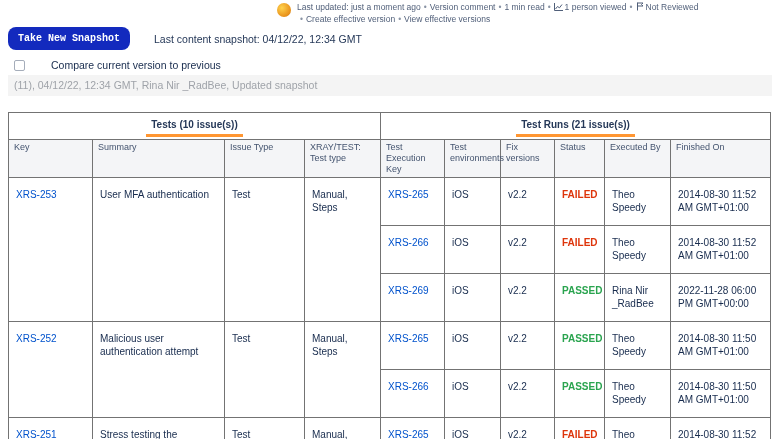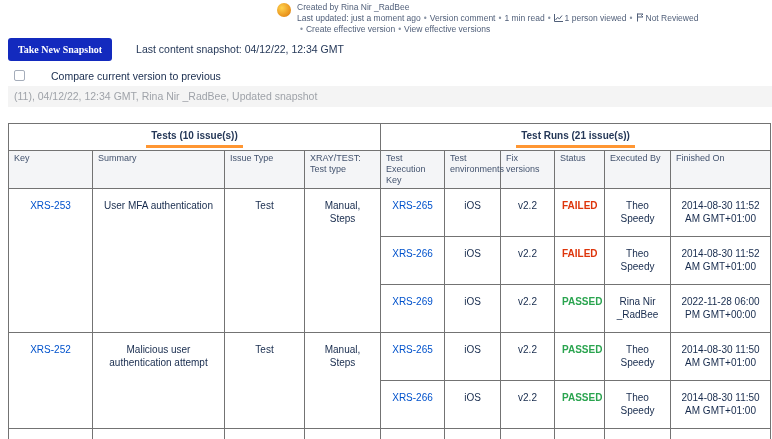--- a/index.html
+++ b/index.html
@@ -15,40 +15,40 @@
     cursor:pointer;
   }
   .meta-lines { font-size:8.5px; line-height:10.5px; color:#505f79; }
   .meta-line { white-space:nowrap; }
   .dot { margin:0 3px; color:#8993a4; }
   .meta-link { cursor:pointer; }
   .meta-icon { display:inline-block; vertical-align:-1px; margin-right:2px; }
   
   .toolbar { margin:3px 0 0 8px; display:flex; align-items:center; }
   .btn-primary {
-    background:var(--color-button,#132abe); color:#fff; border:none; border-radius:3px;
-    font-family:Liberation Serif, serif; font-size:10px; font-weight:bold; padding:6px 10px; cursor:pointer;
+    background:var(--color-button,#132abe); color:#fff; border:none; border-radius:8px;
+    font-family:Liberation Mono, monospace; font-size:10px; font-weight:bold; padding:6px 10px; cursor:pointer;
   }
   .snapshot-text { margin-left:24px; font-size:10.5px; color:#253858; }
   
   .compare-row { margin:9px 0 0 14px; display:flex; align-items:center; gap:26px; font-size:10.5px; color:#172b4d; }
   .checkbox { width:11px; height:11px; border:1.5px solid #a5adba; border-radius:2px; background:#fff; cursor:pointer; flex:0 0 auto; }
   
   .info-bar {
     margin:4px 0 4px 8px; width:764px; height:21px; background:#f4f4f4;
     color:#9fa3a9; font-size:10.5px; line-height:21px; padding-left:6px;
     white-space:nowrap; overflow:hidden;
   }
   
   table.grid {
     margin:16px 0 0 8px; border-collapse:collapse; table-layout:fixed;
     width:762px; font-size:10px; line-height:13px; color:#172b4d;
   }
   .grid th, .grid td { border:1px solid #737373; text-align:left; vertical-align:top; }
-  .grid td { padding:10px 7px; overflow:hidden;text-align:center; }
+  .grid td { padding:10px 7px; overflow:hidden; }
   tr.group-row th { background:#fff; text-align:center; padding:5px 0 2px; height:26px; }
   .group-label {
     display:inline-block; font-size:10px; font-weight:bold; color:#253858;
     border-bottom:3px solid var(--color-accent,#ff9632); padding:0 5px 3px;
   }
   tr.cols-row th {
     background:#f4f5f7; font-weight:normal; color:#44546f;
     font-size:9px; line-height:11px; padding:2px 5px; height:34px;
   }
   tbody tr { height:48px; }
@@ -56,21 +56,20 @@
   .status-cell { font-weight:bold; }
   .failed { color:var(--color-failed,#de350b); }
   .passed { color:var(--color-passed,#2aa44f); }
 </style>
 </head>
 <body>
 
 <div class="meta">
   <div class="avatar"></div>
   <div class="meta-lines">
-    <div class="meta-line">Created by Rina Nir _RadBee</div>
     <div class="meta-line">
       <span>Last updated: just a moment ago</span><span class="dot">•</span><span class="meta-link">Version comment</span><span class="dot">•</span><span>1 min read</span><span class="dot">•</span><span class="meta-icon"><svg width="9" height="8" viewBox="0 0 9 8">
             <path d="M0.5 0v7.5H9" stroke="#505f79" fill="none" stroke-width="1"></path>
             <polyline points="1.5,6 3.5,3.5 5.5,4.8 8,1.5" stroke="#505f79" fill="none" stroke-width="1"></polyline>
           </svg></span><span class="meta-link">1 person viewed</span><span class="dot">•</span><span class="meta-icon"><svg width="8" height="9" viewBox="0 0 8 9">
             <path d="M1.5 0.5v8" stroke="#505f79" fill="none" stroke-width="1"></path>
             <path d="M1.5 1h5.5L5.5 2.5 7 4H1.5z" stroke="#505f79" fill="none" stroke-width="1"></path>
           </svg></span><span>Not Reviewed</span>
     </div>
     <div class="meta-line">

